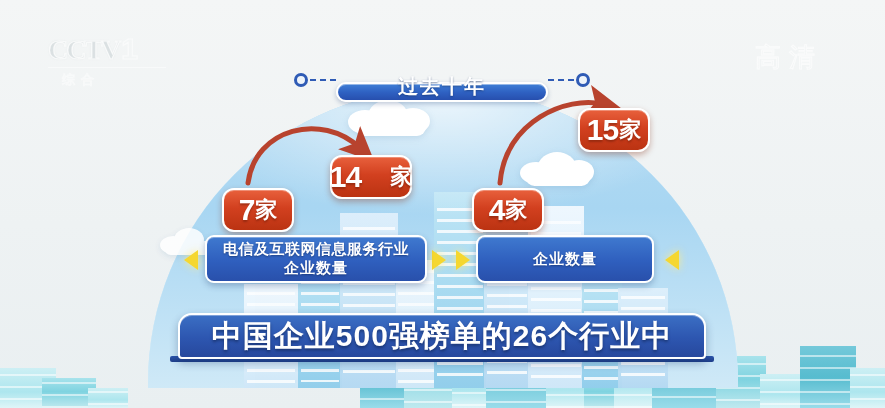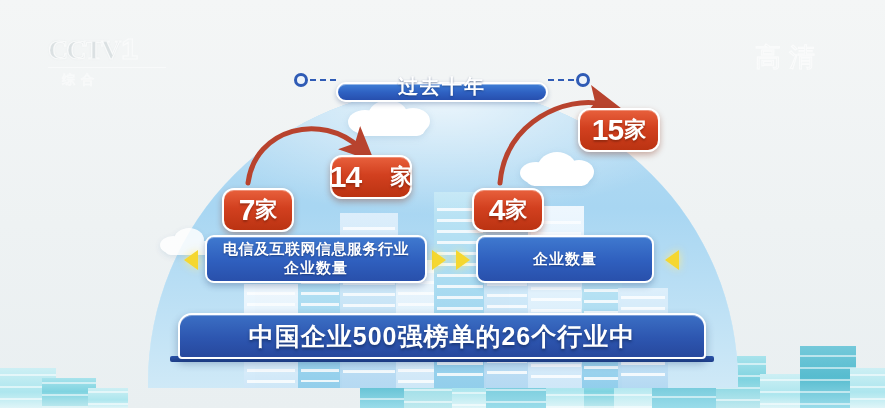--- a/index.html
+++ b/index.html
@@ -78,21 +78,21 @@
            box-shadow:0 3px 6px rgba(130,40,15,.35), inset 0 1px 0 rgba(255,255,255,.3);
            border:2.5px solid #ffffff;
            display:flex; align-items:center; justify-content:center;
            color:#fff; font-weight:bold; white-space:nowrap; }
   .badge .num { font-size:30px; letter-spacing:-1px; text-shadow:0 2px 2px rgba(110,30,10,.5); }
   .badge .unit{ font-size:22px; margin-left:1px; text-shadow:0 2px 2px rgba(110,30,10,.5); }
 
   #b7   { left:222px; top:188px; width:72px; height:44px; }
   #b14  { left:330px; top:155px; width:82px; height:44px;gap:28px; }
   #b4   { left:472px; top:188px; width:72px; height:44px; }
-  #b15  { left:578px; top:108px; width:82px; height:44px; }
+  #b15  { left:578px; top:108px; width:72px; height:44px; }
 
   .growth { position:absolute; left:552px; top:155px; font-size:17px; font-weight:bold;
             color:#e4622f; letter-spacing:.5px;
             text-shadow:0 1px 0 rgba(255,255,255,.95), 0 2px 3px rgba(255,255,255,.8); white-space:nowrap; }
 
   
   .info { position:absolute; border-radius:9px;
           background:linear-gradient(180deg,#3f79cf 0%,#2f5fbe 55%,#2950ab 100%);
           border:2px solid #ffffff;
           box-shadow:0 3px 6px rgba(25,55,110,.3), inset 0 1px 0 rgba(255,255,255,.35);
@@ -112,21 +112,21 @@
   #triL1 { left:184px; } #triL2 { left:432px; }
   #triR1 { left:456px; } #triR2 { left:665px; }
 
   
   .banner { position:absolute; left:178px; top:313px; width:528px; height:46px;
             border-radius:14px 14px 4px 4px;
             background:linear-gradient(180deg,#3b6fc4 0%,#2d56b0 55%,#27489d 100%);
             border:2.5px solid #ffffff;
             box-shadow:0 4px 8px rgba(20,45,95,.32), inset 0 1px 0 rgba(255,255,255,.35);
             display:flex; align-items:center; justify-content:center; }
-  .banner span { color:#fff; font-size:25px; font-weight:bold; letter-spacing:1px;
+  .banner span { color:#fff; font-size:30px; font-weight:bold; letter-spacing:1px;
                  text-shadow:0 2px 3px rgba(15,35,80,.6); }
   .banner-base { position:absolute; left:170px; top:356px; width:544px; height:6px;
                  background:linear-gradient(180deg,#2b55ab,#1f3f8a); border-radius:2px; }
 
   svg.arrows { position:absolute; left:0; top:0; width:885px; height:408px; pointer-events:none; }
 </style>
 </head>
 <body>
 
 <div class="stage">

